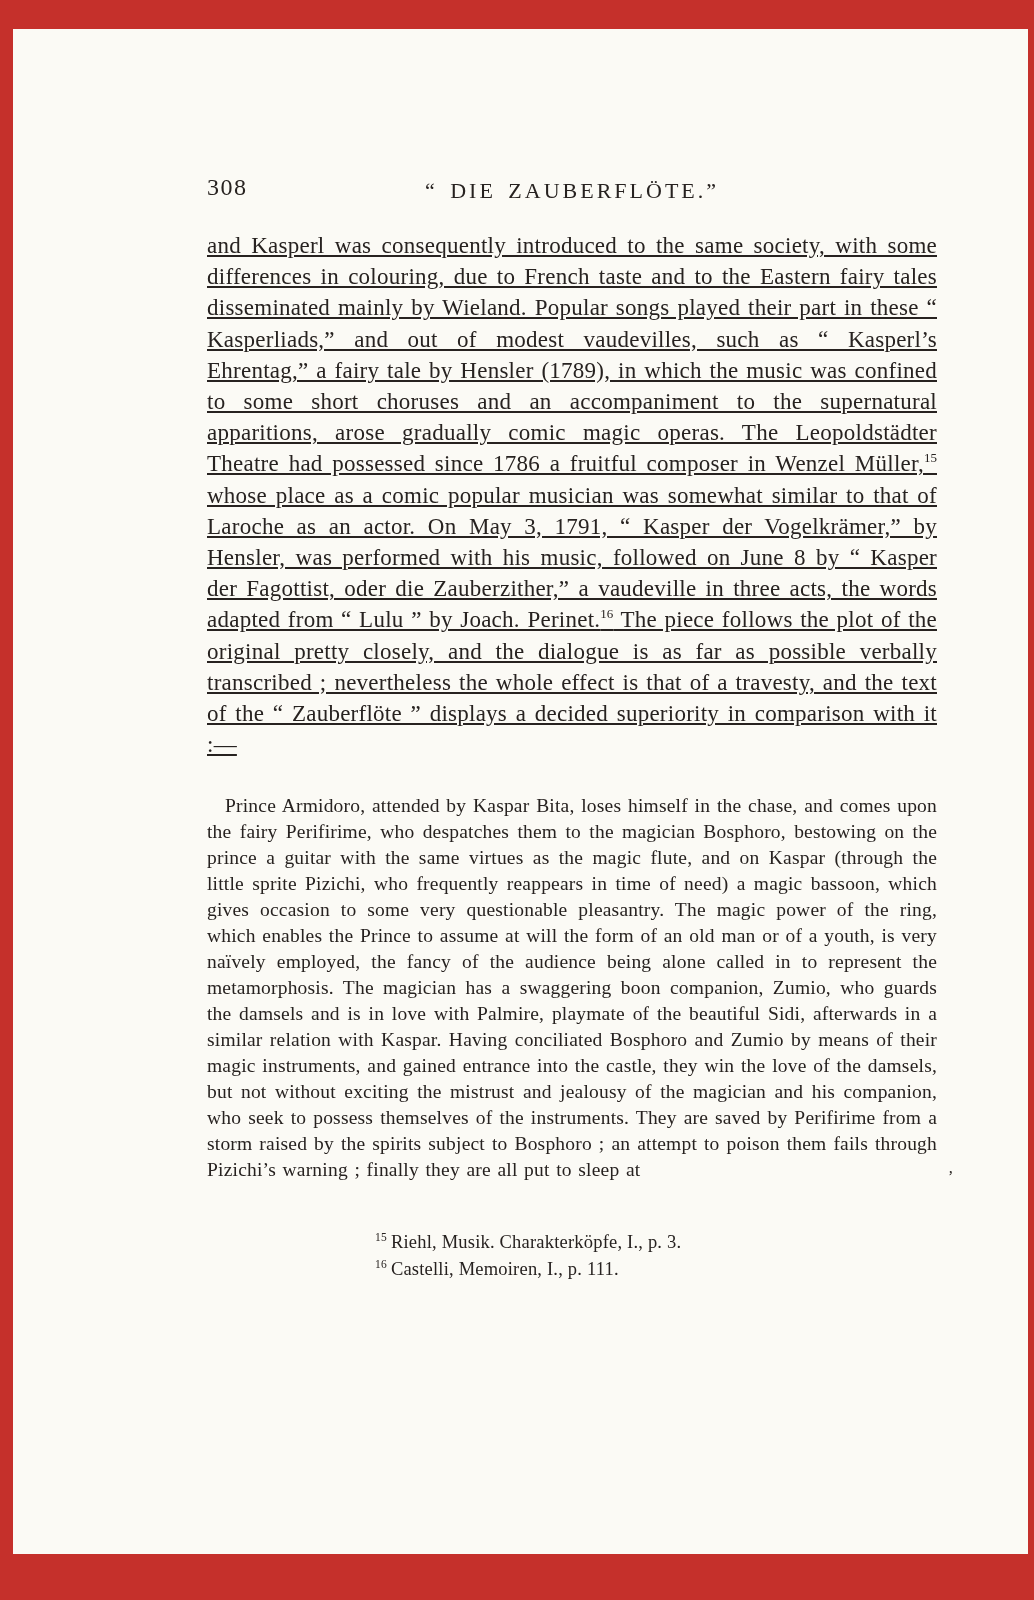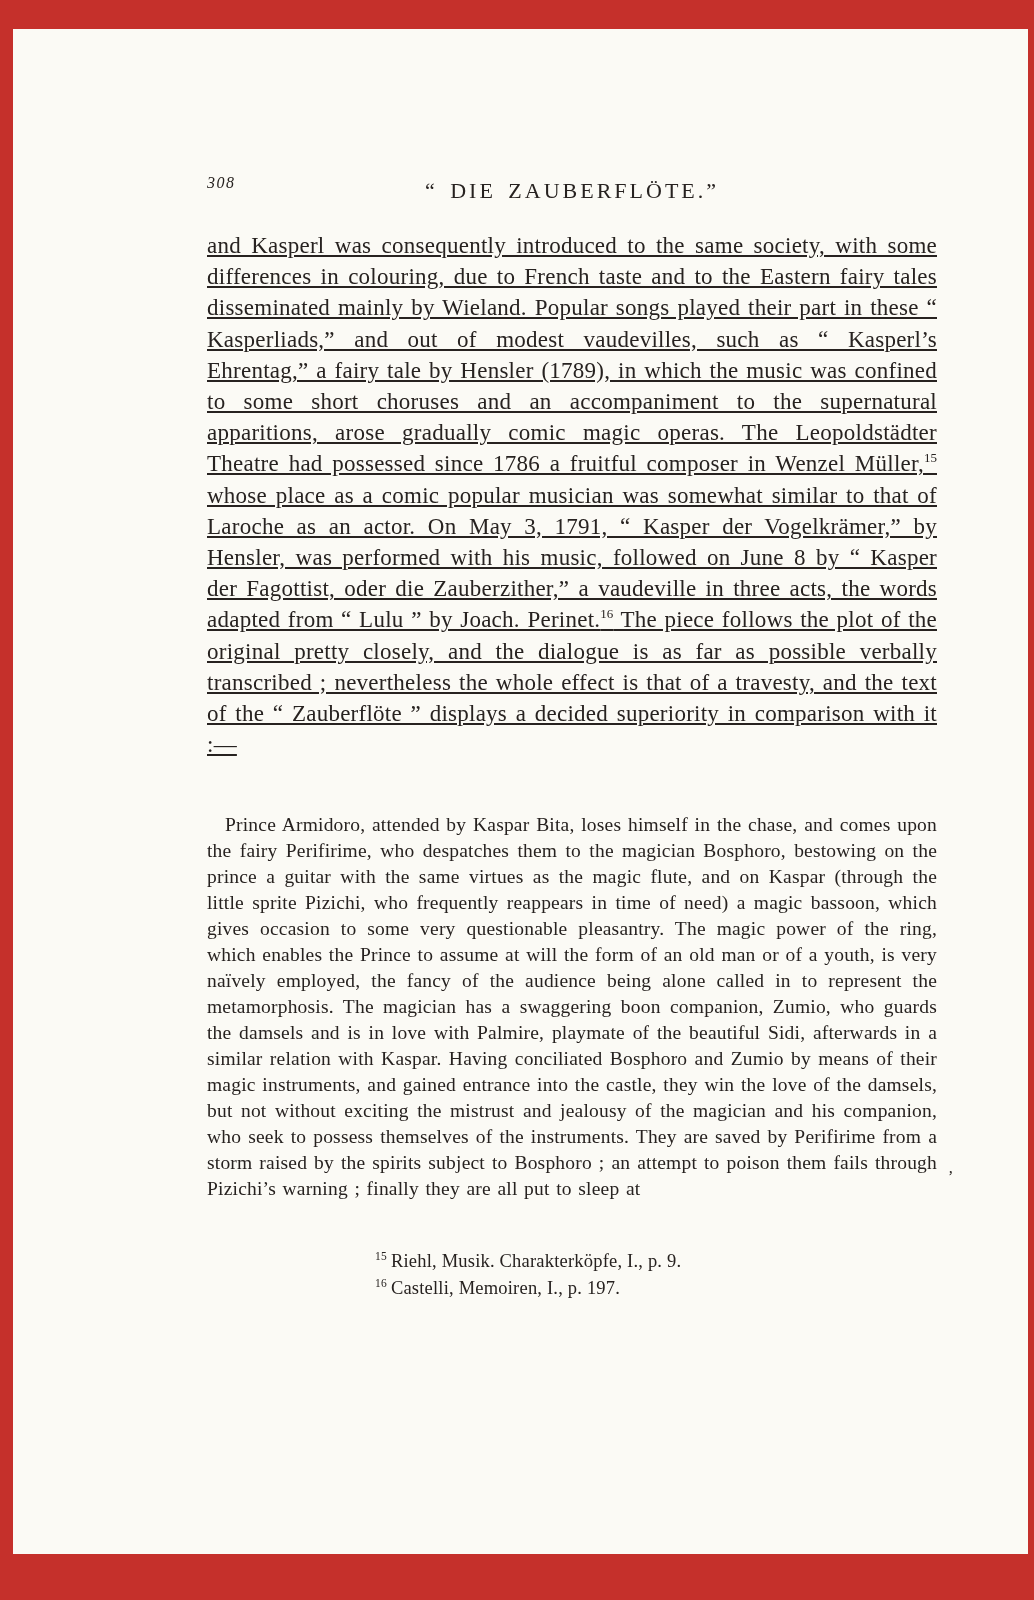--- a/index.html
+++ b/index.html
@@ -30,23 +30,22 @@
 
   .header {
     position: relative;
     margin-top: 174px;
     height: 30px;
   }
   .pagenum {
     position: absolute;
     left: 0;
     top: 0;
-    font-size: 16px;
+    font-size: 24px;
     letter-spacing: 1.5px;
-    font-style: italic;
   }
   .running-title {
     position: absolute;
     left: 0;
     right: 0;
     top: 4px;
     text-align: center;
     font-size: 22px;
     letter-spacing: 3px;
     word-spacing: 4px;
@@ -61,21 +60,21 @@
     word-spacing: 1.5px;
     text-decoration: underline;
   }
   .body-text sup {
     font-size: 13px;
     line-height: 0;
     letter-spacing: 0;
   }
 
   .synopsis {
-    margin: 52px 0 0 0;
+    margin: 33px 0 0 0;
     font-size: 19.5px;
     line-height: 26px;
     text-align: justify;
     text-indent: 18px;
     letter-spacing: 0.2px;
     word-spacing: 1.5px;
   }
 
   .footnotes {
     margin-top: 46px;
@@ -114,21 +113,21 @@
     <div class="header">
       <span class="pagenum">308</span>
       <span class="running-title">“ DIE ZAUBERFLÖTE.”</span>
     </div>
 
     <p class="body-text"><span>and Kasperl was consequently introduced to the same society, with some differences in colouring, due to French taste and to the Eastern fairy tales disseminated mainly by Wieland. Popular songs played their part in these “ Kasperliads,” and out of modest vaudevilles, such as “ Kasperl’s Ehrentag,” a fairy tale by Hensler (1789), in which the music was confined to some short choruses and an accompaniment to the supernatural apparitions, arose gradually comic magic operas. The Leopoldstädter Theatre had possessed since 1786 a fruitful composer in Wenzel Müller,</span><sup>15</sup><span> whose place as a comic popular musician was somewhat similar to that of Laroche as an actor. On May 3, 1791, “ Kasper der Vogelkrämer,” by Hensler, was performed with his music, followed on June 8 by “ Kasper der Fagottist, oder die Zauberzither,” a vaudeville in three acts, the words adapted from “ Lulu ” by Joach. Perinet.</span><sup>16</sup><span> The piece follows the plot of the original pretty closely, and the dialogue is as far as possible verbally transcribed ; nevertheless the whole effect is that of a travesty, and the text of the “ Zauberflöte ” displays a decided superiority in comparison with it :—</span></p>
 
     <p class="synopsis">Prince Armidoro, attended by Kaspar Bita, loses himself in the chase, and comes upon the fairy Perifirime, who despatches them to the magician Bosphoro, bestowing on the prince a guitar with the same virtues as the magic flute, and on Kaspar (through the little sprite Pizichi, who frequently reappears in time of need) a magic bassoon, which gives occasion to some very questionable pleasantry.  The magic power of the ring, which enables the Prince to assume at will the form of an old man or of a youth, is very naïvely employed, the fancy of the audience being alone called in to represent the metamorphosis.  The magician has a swaggering boon companion, Zumio, who guards the damsels and is in love with Palmire, playmate of the beautiful Sidi, afterwards in a similar relation with Kaspar.  Having conciliated Bosphoro and Zumio by means of their magic instruments, and gained entrance into the castle, they win the love of the damsels, but not without exciting the mistrust and jealousy of the magician and his companion, who seek to possess themselves of the instruments.  They are saved by Perifirime from a storm raised by the spirits subject to Bosphoro ; an attempt to poison them fails through Pizichi’s warning ; finally they are all put to sleep at</p>
 
     <div class="footnotes">
-      <div class="footnote"><sup>15</sup><span>Riehl, Musik. Charakterköpfe, I., p. 9.</span></div>
-      <div class="footnote"><sup>16</sup><span>Castelli, Memoiren, I., p. 197.</span></div>
+      <div class="footnote"><sup>15</sup><span>Riehl, Musik. Charakterköpfe, I., p. 3.</span></div>
+      <div class="footnote"><sup>16</sup><span>Castelli, Memoiren, I., p. 111.</span></div>
     </div>
 
   </div>
 
   <div class="stray-mark">’</div>
 
 </div>
 
 </body></html>

